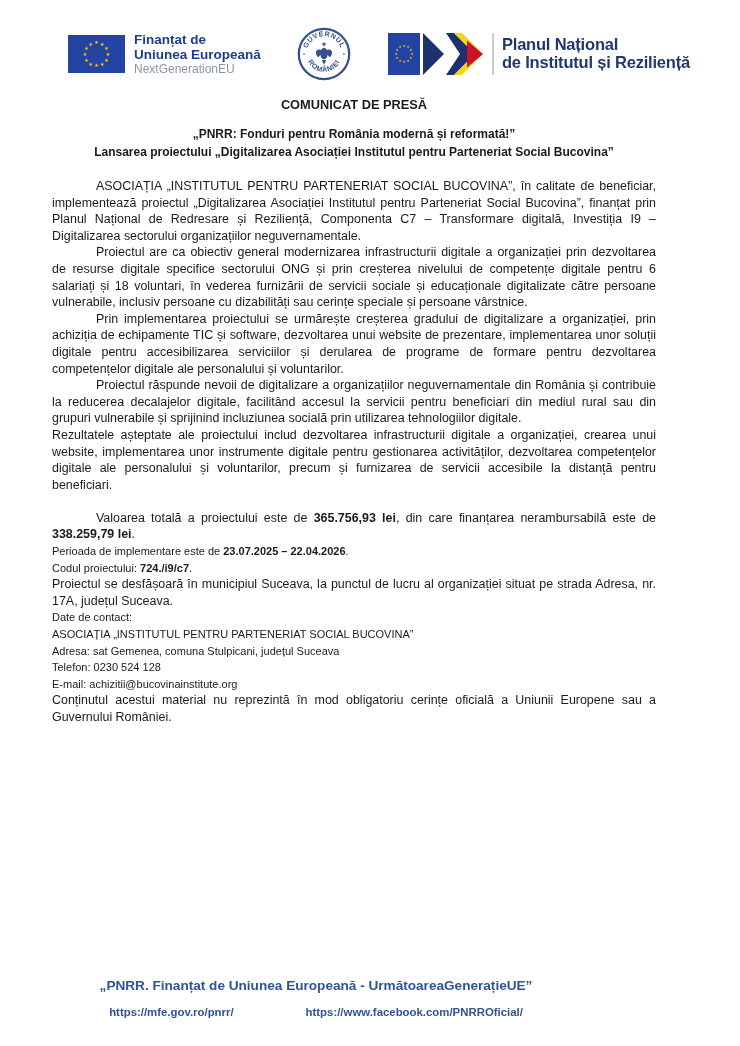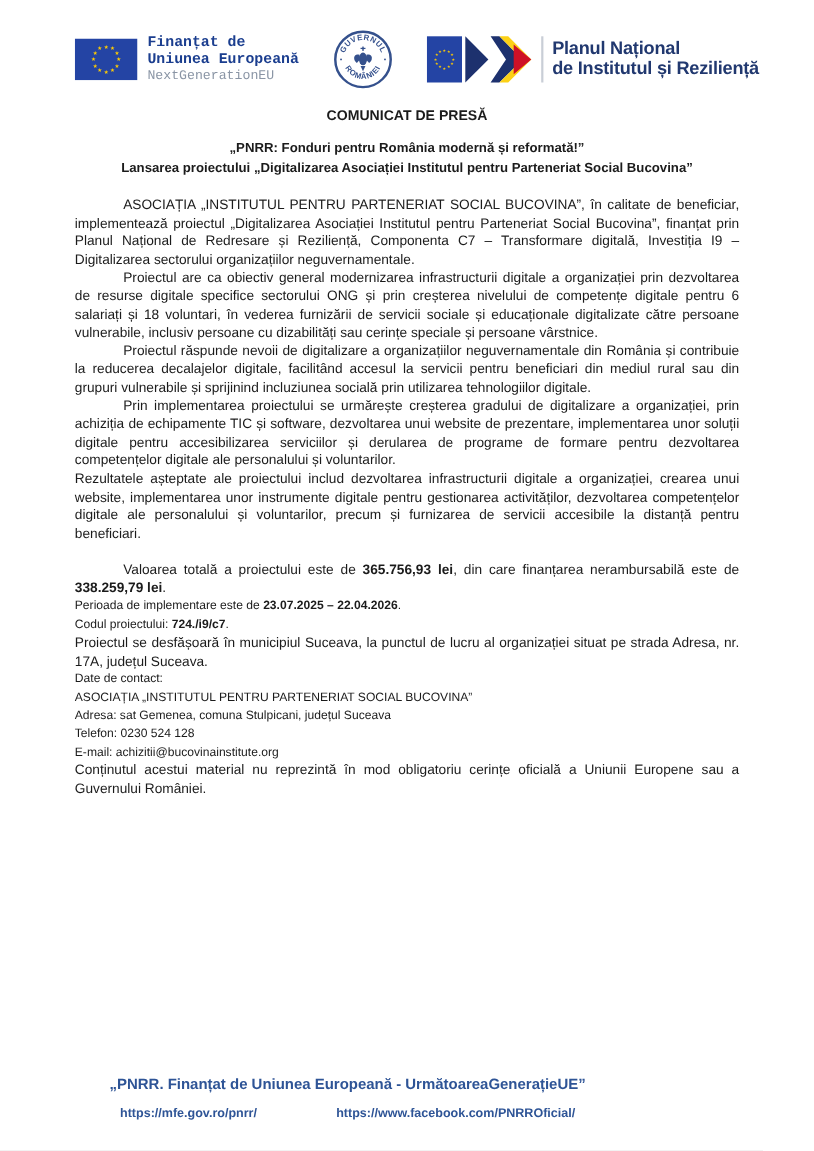--- a/index.html
+++ b/index.html
@@ -6,28 +6,28 @@
   .page{
     position:relative;width:740px;height:1046px;margin:0 auto;background:#ffffff;
     font-family:"Liberation Sans",sans-serif;color:#1b1b1b;overflow:hidden;
   }
   
   .header{
     position:absolute;top:26px;left:68px;width:622px;
     display:flex;justify-content:space-between;align-items:center;
   }
   .eu-logo{display:flex;align-items:center;gap:9px;}
-  .eu-text{line-height:1.12;font-family:Liberation Mono, monospace;}
+  .eu-text{line-height:1.12;}
   .eu-text .l1,.eu-text .l2{font-weight:bold;color:#1b3e8f;font-size:13.5px;}
   .eu-text .l3{color:#8a95a5;font-size:12px;margin-top:1px;}
   .pnrr-logo{display:flex;align-items:center;gap:8px;}
   .pnrr-sep{width:2px;height:42px;background:#c9ced6;}
   .pnrr-text{line-height:1.08;font-weight:bold;color:#21386f;font-size:16.5px;letter-spacing:-.2px;}
   
-  .content{position:absolute;top:97px;left:68px;width:604px;}
+  .content{position:absolute;top:97px;left:52px;width:604px;}
   .title{font-weight:bold;font-size:12.8px;text-align:center;}
   .subtitle{font-weight:bold;font-size:12px;text-align:center;line-height:18px;}
   .subtitle-block{margin-top:13px;}
   
   .body-block{margin-top:17px;}
   p.para{
     margin:0;font-size:12.45px;line-height:16.6px;text-align:justify;
   }
   p.indent{text-indent:44px;}
   .detail-block{margin-top:16.6px;}
@@ -131,22 +131,22 @@
     <div class="title">COMUNICAT DE PRESĂ</div>
 
     <div class="subtitle-block">
       <div class="subtitle">„PNRR: Fonduri pentru România modernă și reformată!”</div>
       <div class="subtitle">Lansarea proiectului „Digitalizarea Asociației Institutul pentru Parteneriat Social Bucovina”</div>
     </div>
 
     <div class="body-block">
       <p class="para indent">ASOCIAȚIA „INSTITUTUL PENTRU PARTENERIAT SOCIAL BUCOVINA”, în calitate de beneficiar, implementează proiectul „Digitalizarea Asociației Institutul pentru Parteneriat Social Bucovina”, finanțat prin Planul Național de Redresare și Reziliență, Componenta C7 – Transformare digitală, Investiția I9 – Digitalizarea sectorului organizațiilor neguvernamentale.</p>
       <p class="para indent">Proiectul are ca obiectiv general modernizarea infrastructurii digitale a organizației prin dezvoltarea de resurse digitale specifice sectorului ONG și prin creșterea nivelului de competențe digitale pentru 6 salariați și 18 voluntari, în vederea furnizării de servicii sociale și educaționale digitalizate către persoane vulnerabile, inclusiv persoane cu dizabilități sau cerințe speciale și persoane vârstnice.</p>
+      <p class="para indent">Prin implementarea proiectului se urmărește creșterea gradului de digitalizare a organizației, prin achiziția de echipamente TIC și software, dezvoltarea unui website de prezentare, implementarea unor soluții digitale pentru accesibilizarea serviciilor și derularea de programe de formare pentru dezvoltarea competențelor digitale ale personalului și voluntarilor.</p>
       <p class="para indent">Proiectul răspunde nevoii de digitalizare a organizațiilor neguvernamentale din România și contribuie la reducerea decalajelor digitale, facilitând accesul la servicii pentru beneficiari din mediul rural sau din grupuri vulnerabile și sprijinind incluziunea socială prin utilizarea tehnologiilor digitale.</p>
-      <p class="para indent">Prin implementarea proiectului se urmărește creșterea gradului de digitalizare a organizației, prin achiziția de echipamente TIC și software, dezvoltarea unui website de prezentare, implementarea unor soluții digitale pentru accesibilizarea serviciilor și derularea de programe de formare pentru dezvoltarea competențelor digitale ale personalului și voluntarilor.</p>
       <p class="para">Rezultatele așteptate ale proiectului includ dezvoltarea infrastructurii digitale a organizației, crearea unui website, implementarea unor instrumente digitale pentru gestionarea activităților, dezvoltarea competențelor digitale ale personalului și voluntarilor, precum și furnizarea de servicii accesibile la distanță pentru beneficiari.</p>
     </div>
 
     <div class="detail-block">
       <p class="para indent"><span>Valoarea totală a proiectului este de </span><b>365.756,93 lei</b><span>, din care finanțarea nerambursabilă este de </span><b>338.259,79 lei</b><span>.</span></p>
       <p class="line"><span>Perioada de implementare este de </span><b>23.07.2025 – 22.04.2026</b><span>.</span></p>
       <p class="line"><span>Codul proiectului: </span><b>724./i9/c7</b><span>.</span></p>
       <p class="para">Proiectul se desfășoară în municipiul Suceava, la punctul de lucru al organizației situat pe strada Adresa, nr. 17A, județul Suceava.</p>
     </div>
 

